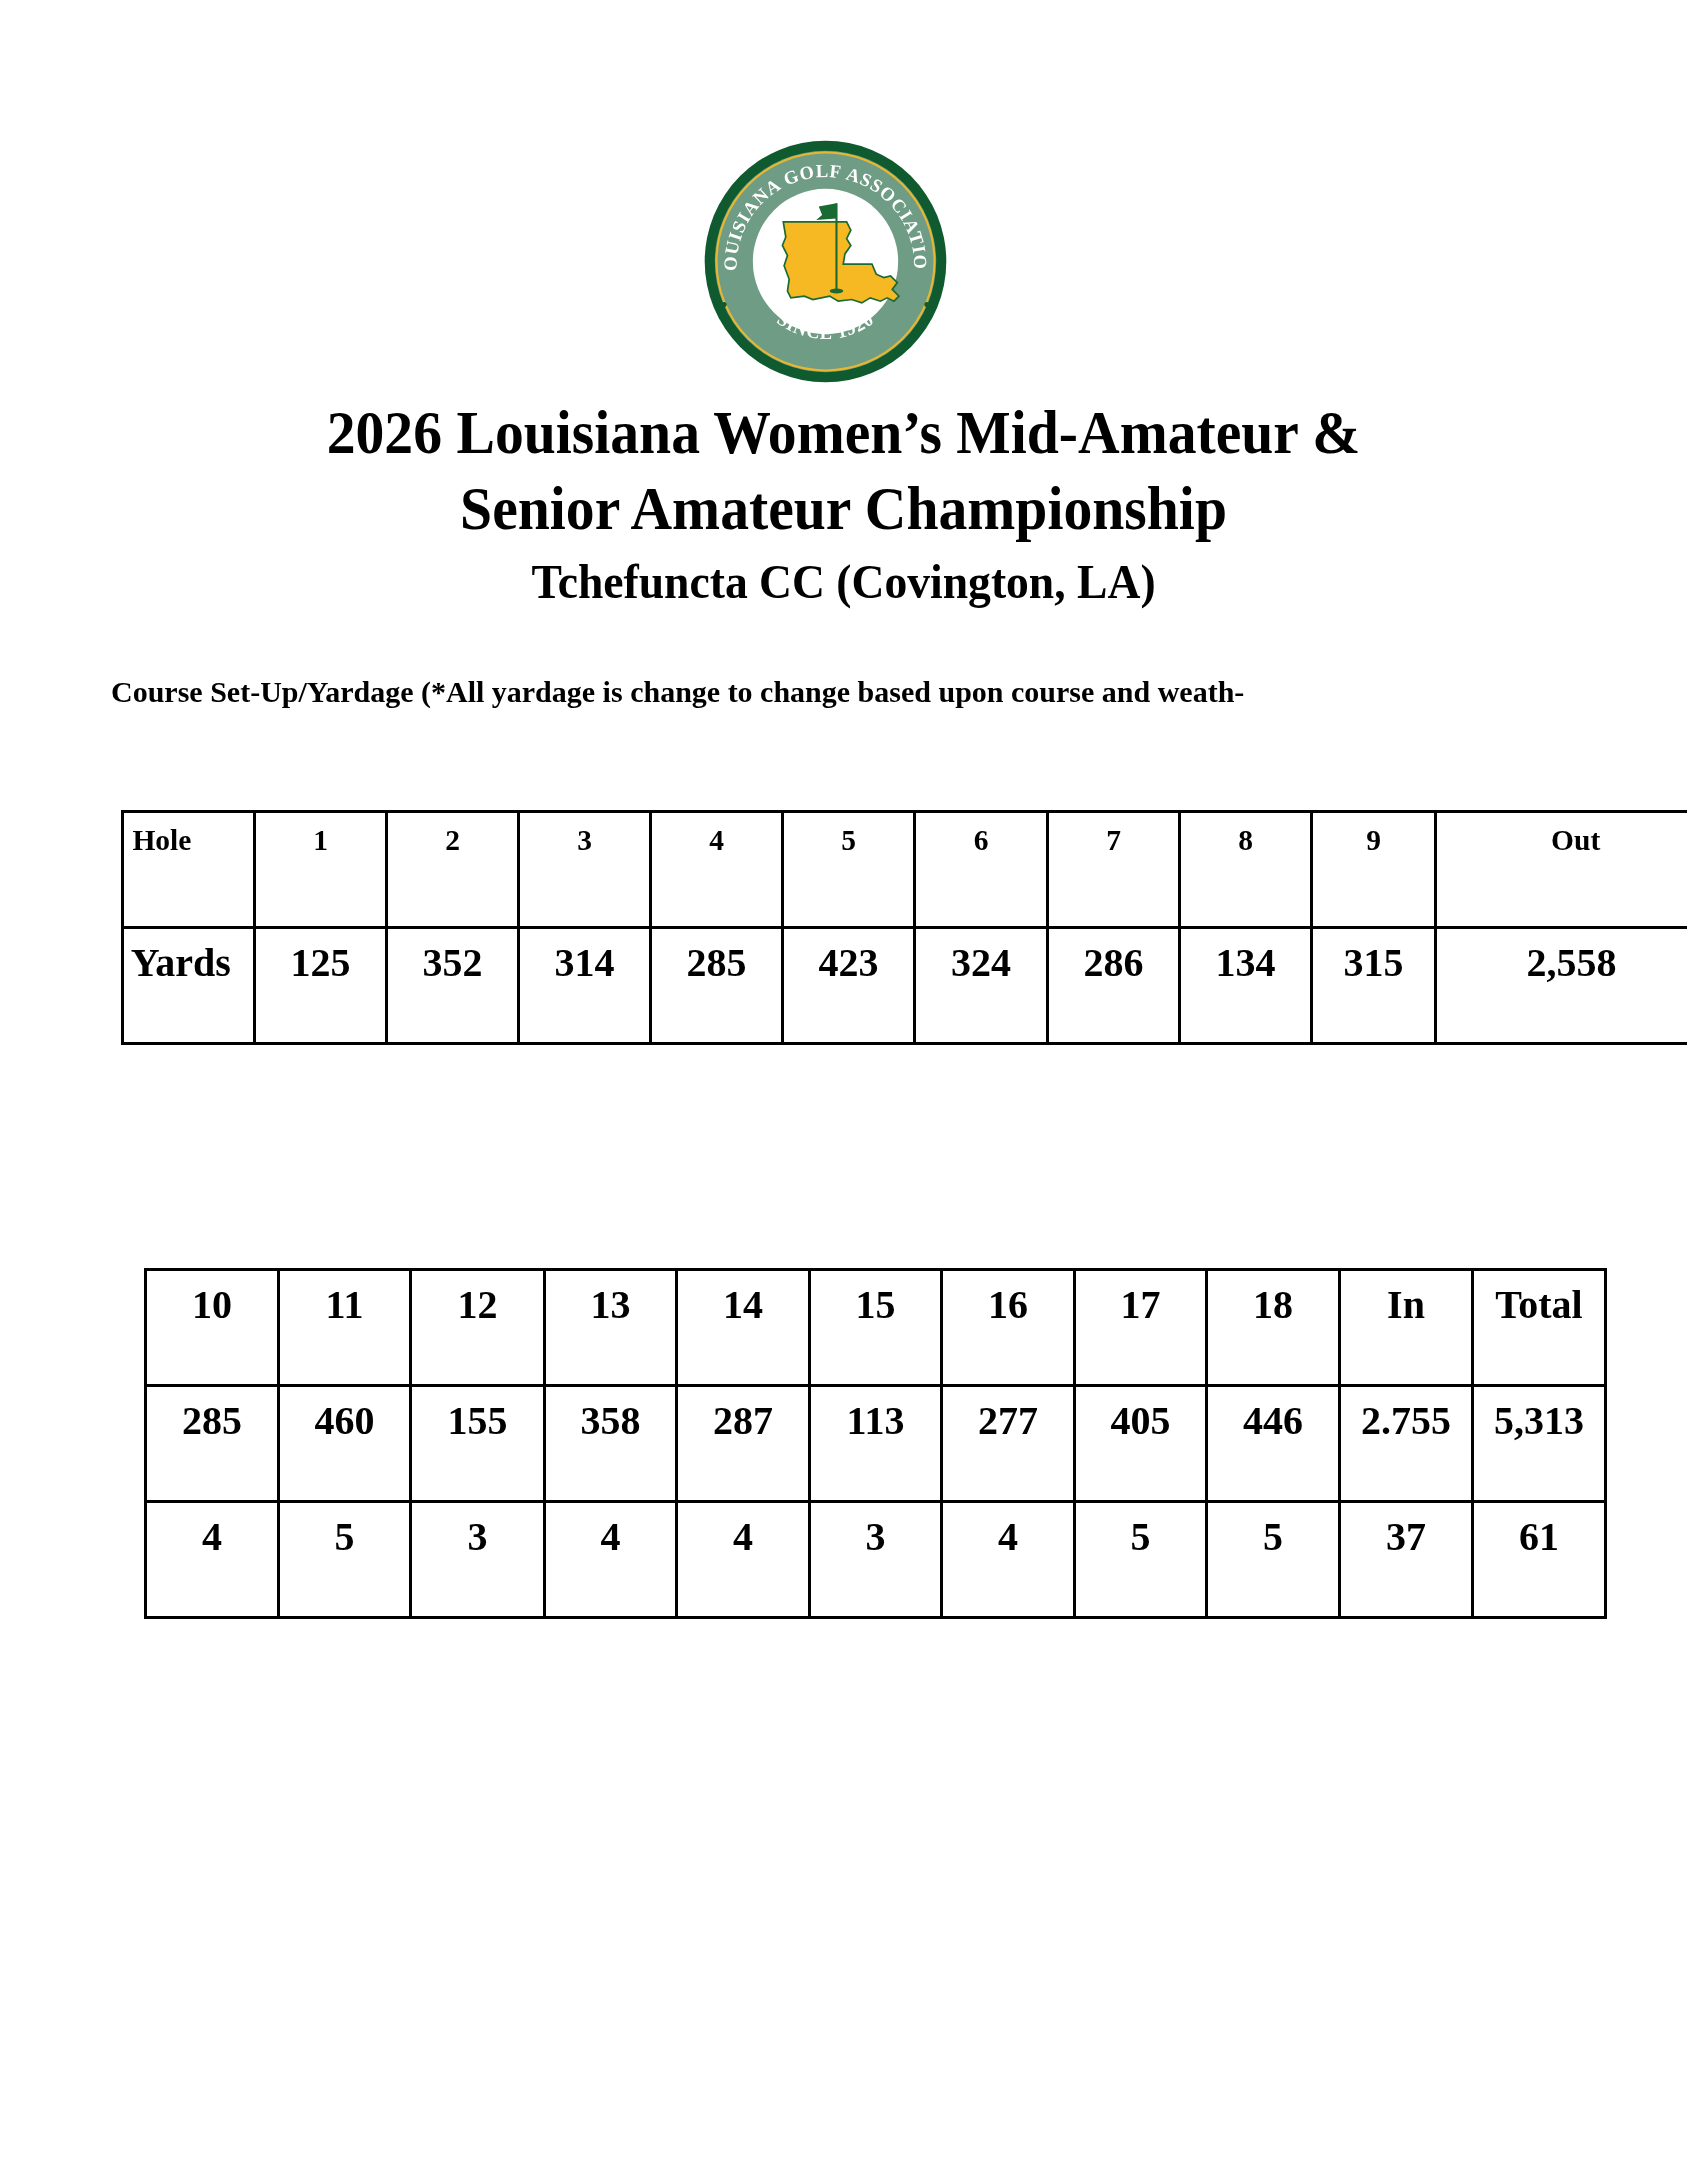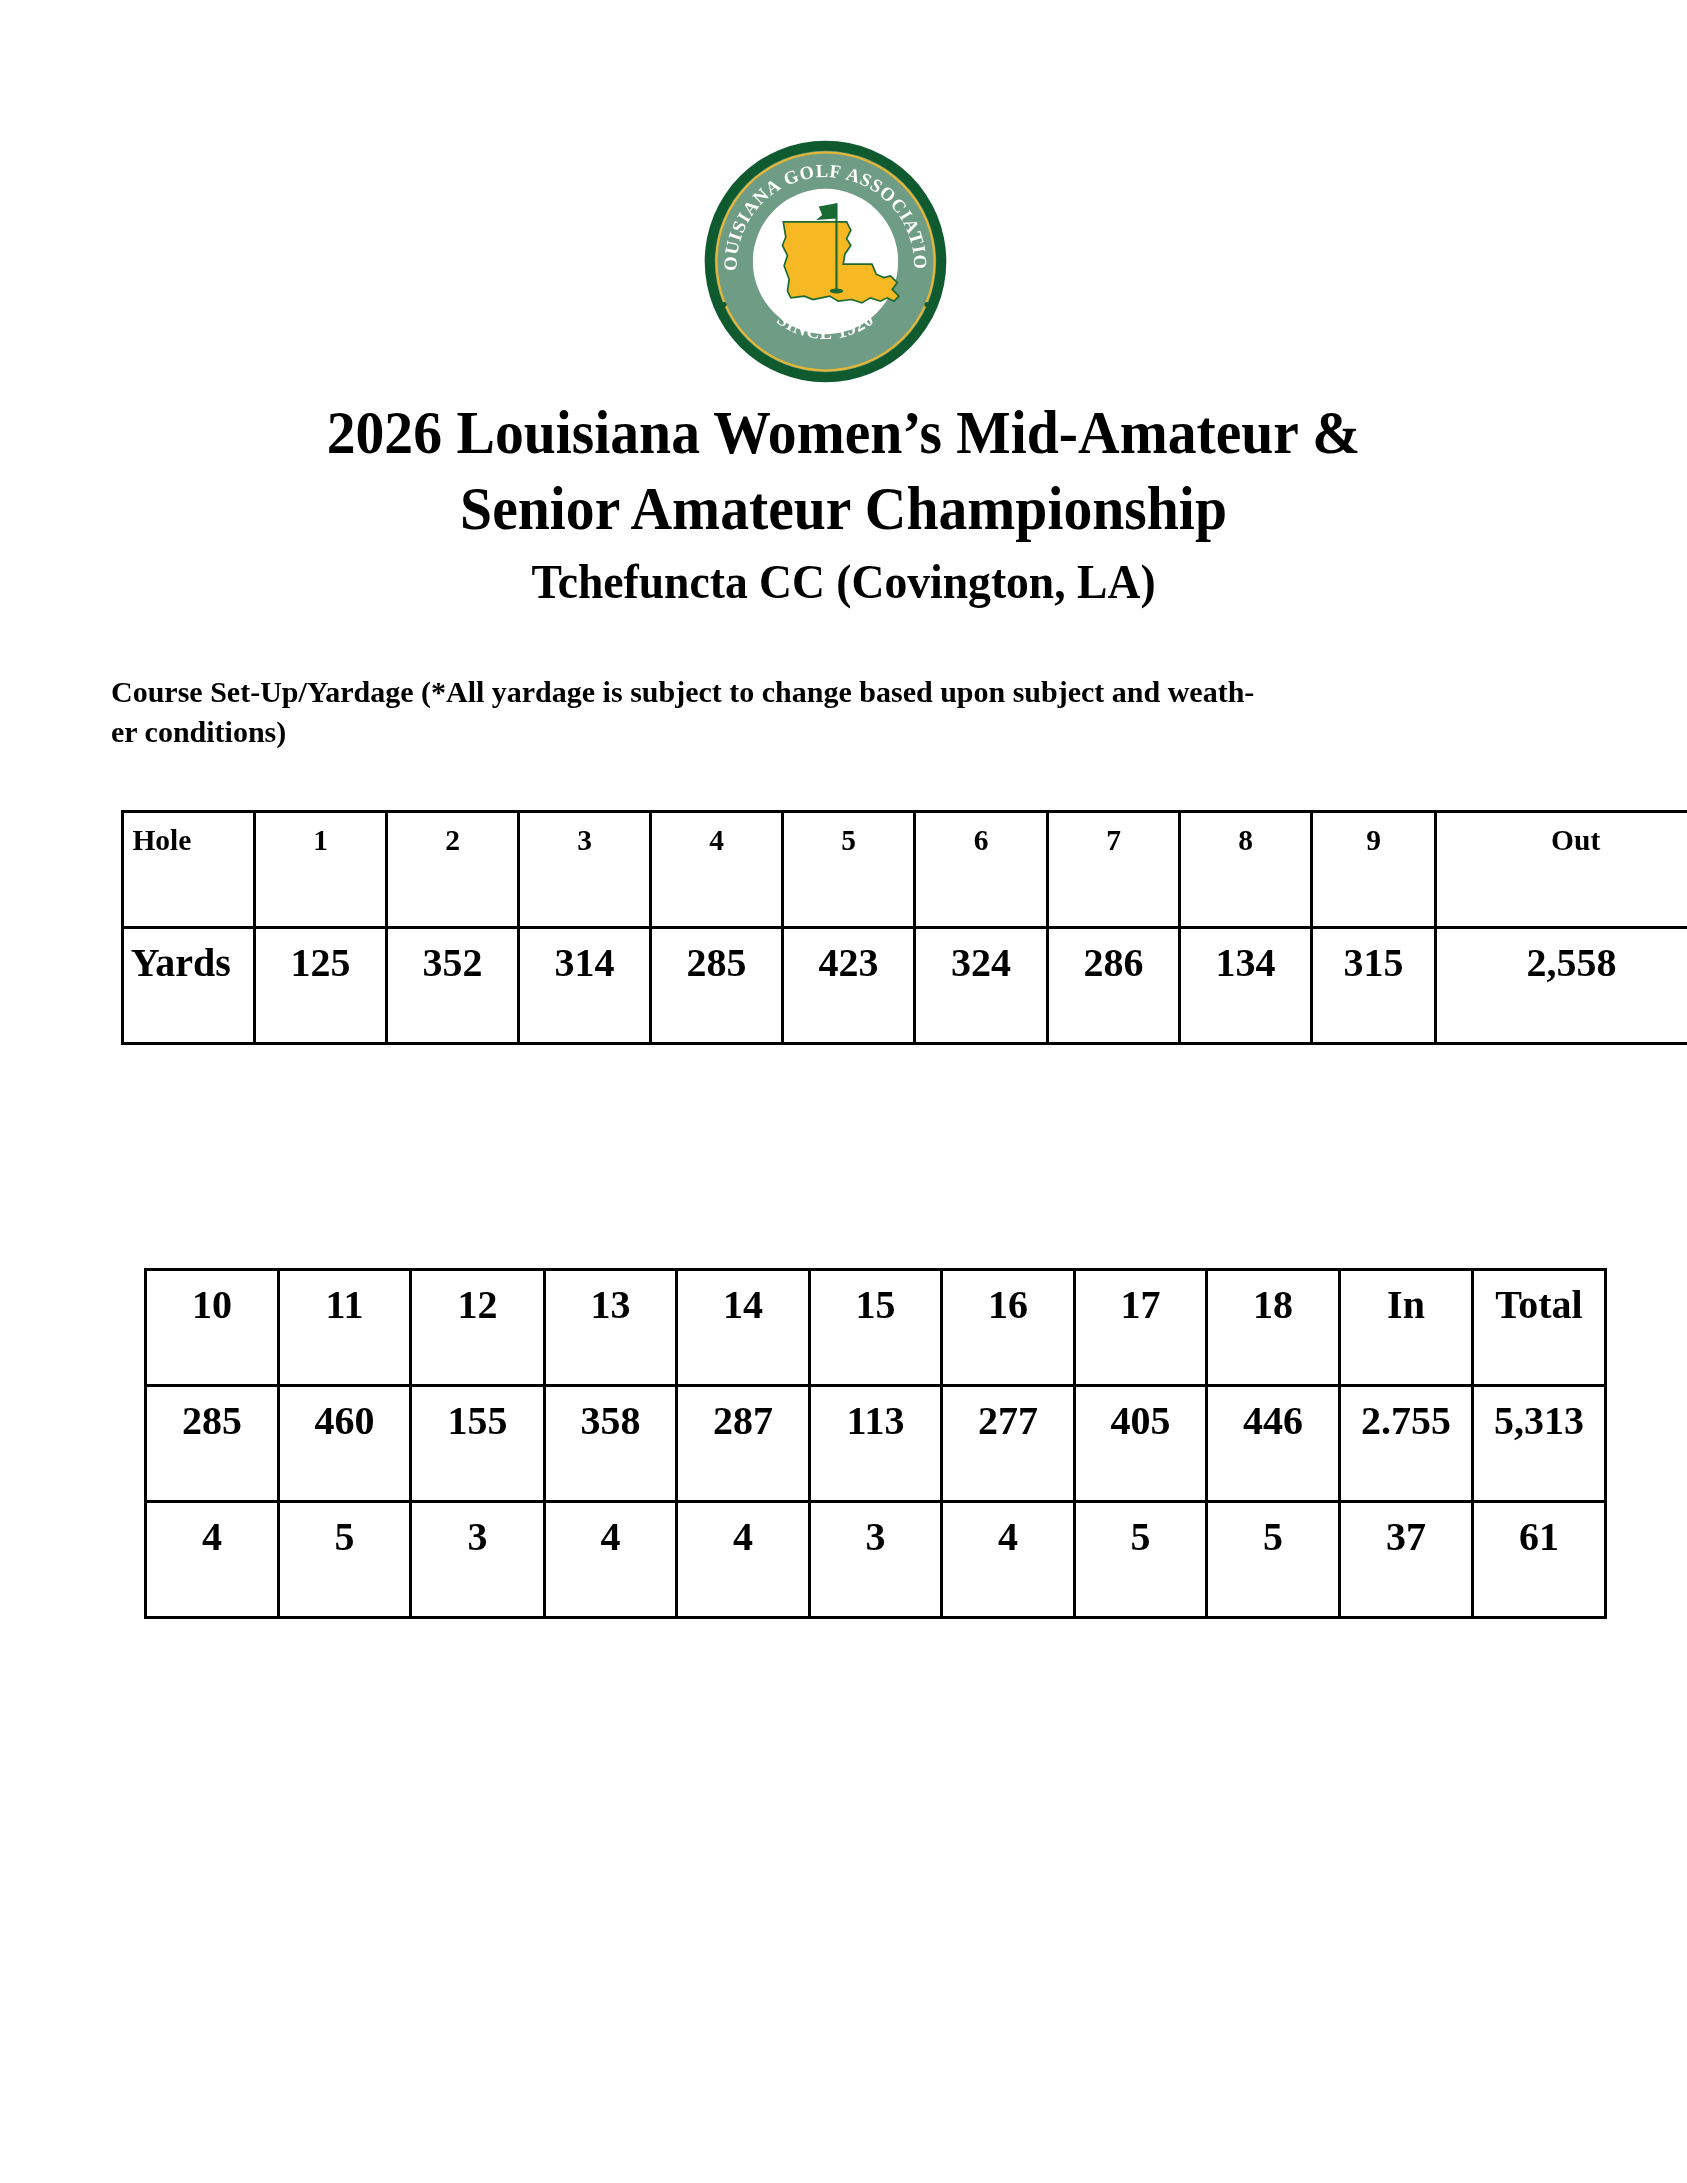--- a/index.html
+++ b/index.html
@@ -93,22 +93,21 @@
       <textPath href="#arcBottom" startOffset="50%" text-anchor="middle">SINCE 1920</textPath>
     </text>
   </svg>
 </div>
 
 <div class="title-line title-1">2026 Louisiana Women’s Mid-Amateur &amp;</div>
 <div class="title-line title-2">Senior Amateur Championship</div>
 <div class="title-line title-3">Tchefuncta CC (Covington,  LA)</div>
 
 <div class="setup-note">
-  <div>Course Set-Up/Yardage (*All yardage is subject to change based upon subject and weath-</div>
-  <div>er conditions)</div>
+  <div>Course Set-Up/Yardage (*All yardage is change to change based upon course and weath-</div>
 </div>
 
 <table class="score" id="front-nine">
   <colgroup>
     <col style="width:132px">
       <col style="width:132px">
       <col style="width:132px">
       <col style="width:132px">
     <col style="width:132px">
       <col style="width:132px">

